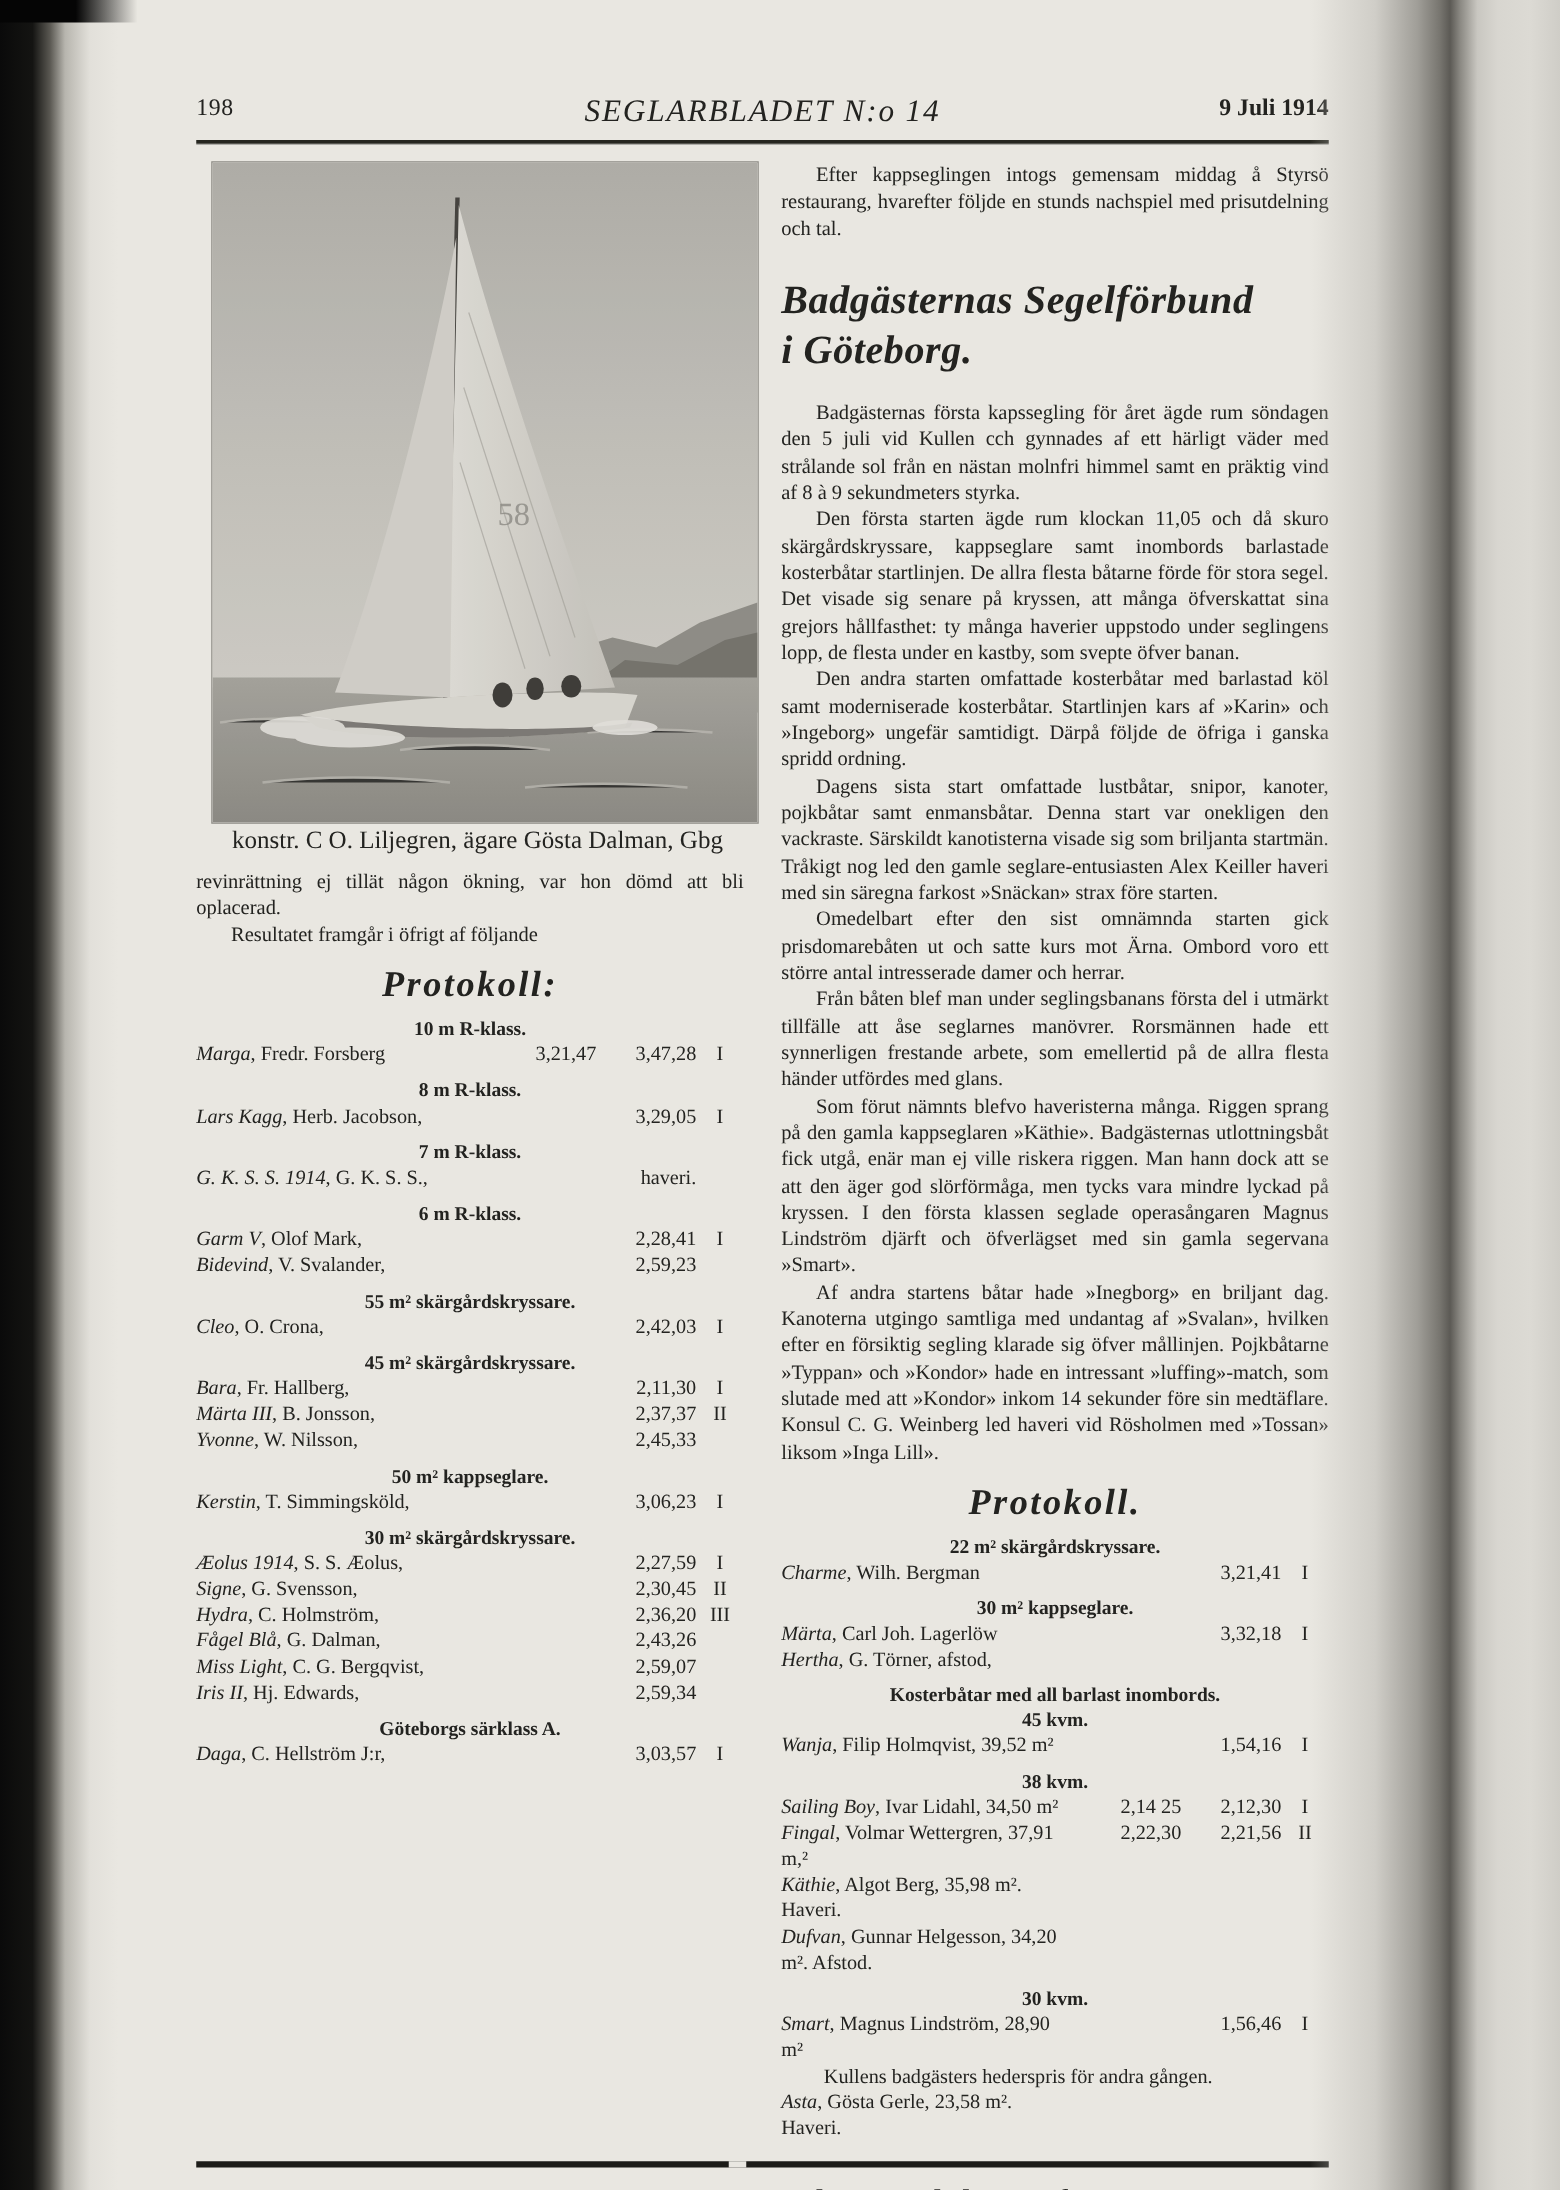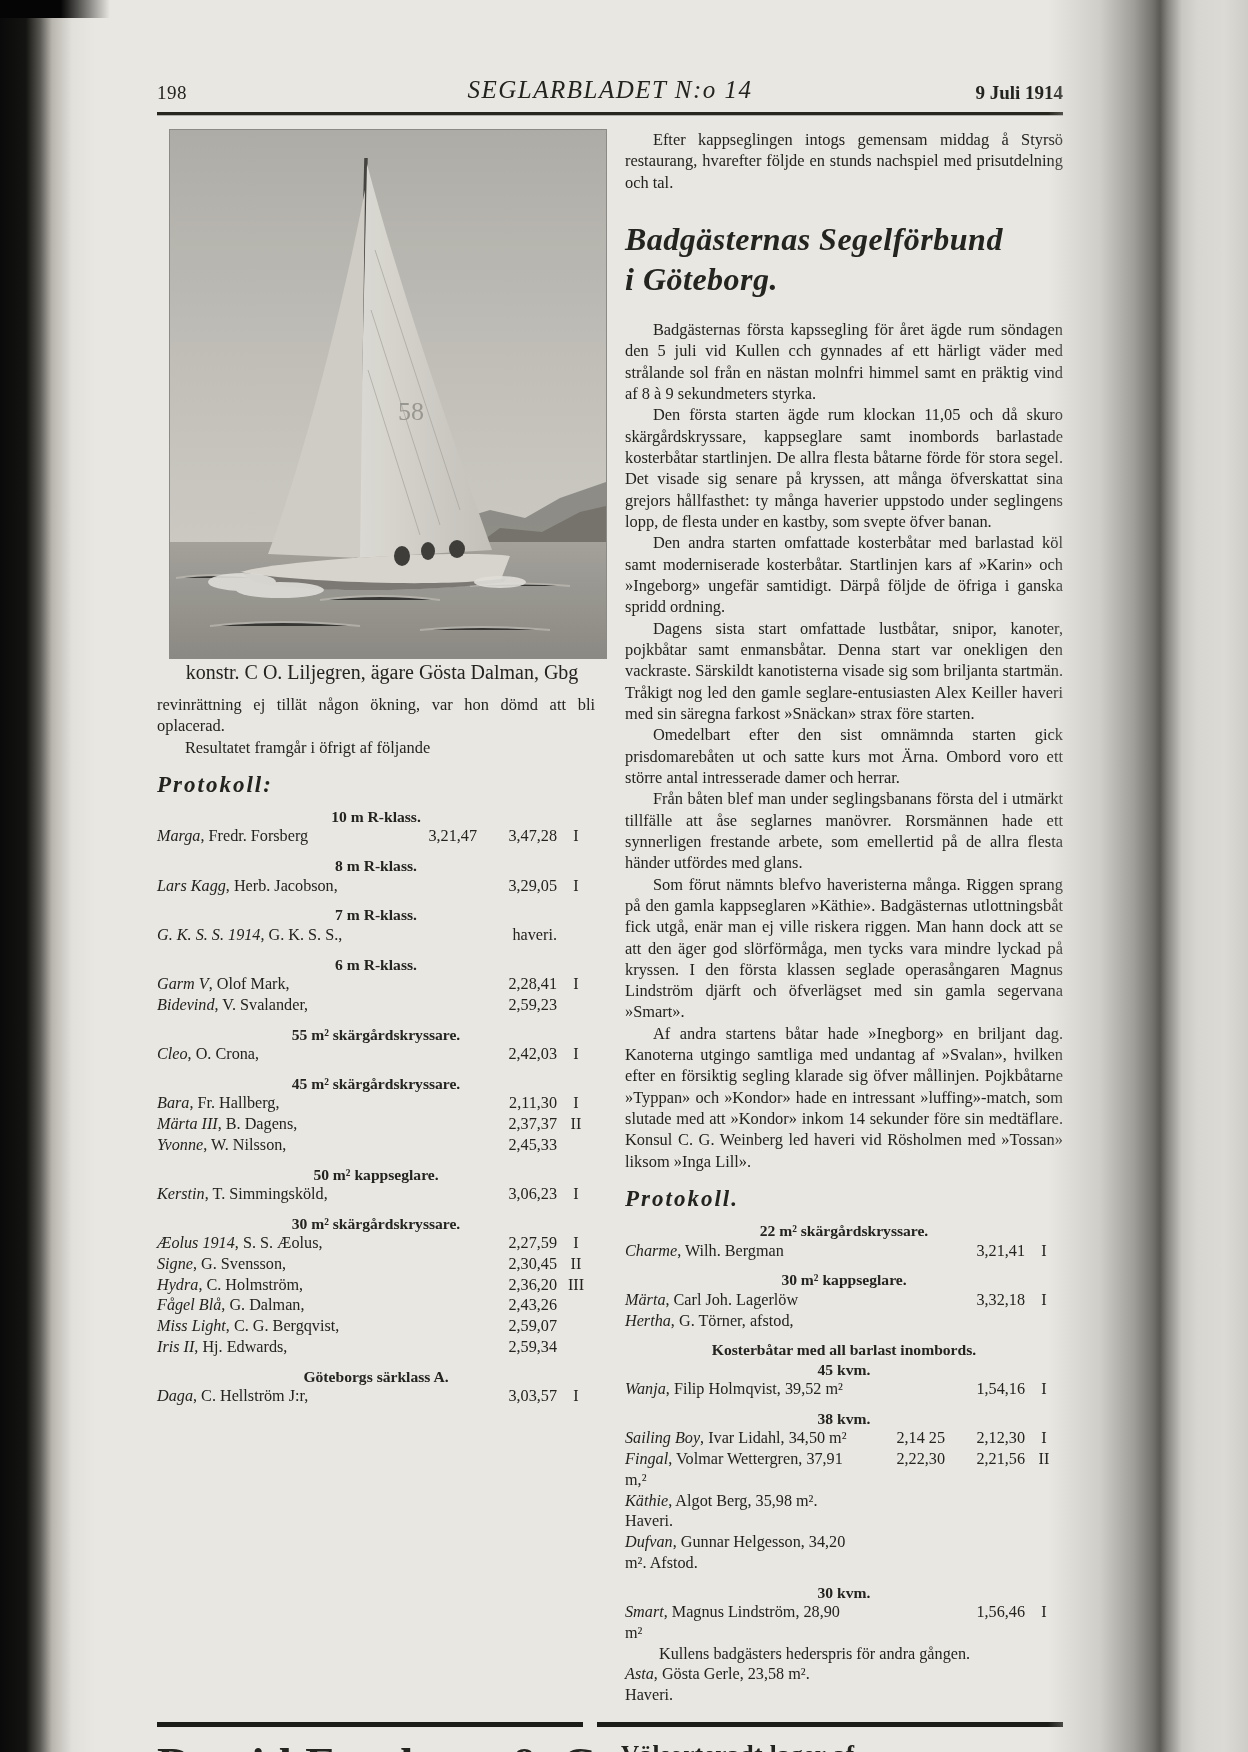--- a/index.html
+++ b/index.html
@@ -31,40 +31,40 @@
         #dcdad4 176px,
         #cfcdc7 200px);
   }
   .corner-tl{position:absolute;left:0;top:0;width:110px;height:18px;
     background:linear-gradient(90deg,#050505 0 55%,transparent);}
   .content{
     position:absolute;left:157px;top:76px;width:906px;
     color:#232320;
   }
   
-  .hdr{display:flex;align-items:flex-end;}
+  .hdr{display:flex;align-items:flex-start;}
   .hdr .pn{width:150px;font-size:19px;letter-spacing:.5px;}
   .hdr .mast{flex:1;text-align:center;font-style:italic;font-size:25px;letter-spacing:1.5px;}
   .hdr .dt{width:150px;text-align:right;font-size:19px;font-weight:600;}
   .hdr-rule{border-top:3px solid #26261f;margin-top:8px;margin-bottom:14px;box-shadow:0 1px 0 rgba(0,0,0,.25);}
   
   .cols{display:flex;gap:30px;}
   .col-left{width:438px;flex:none;}
   .col-right{flex:1;min-width:0;}
   .para{margin:0;text-align:justify;font-size:16.4px;line-height:1.3;text-indent:1.7em;}
   .para.flush{text-indent:0;}
   figure{margin:0 0 10px 12px;padding:0;}
   figure svg{display:block;border:1px solid #8c8a84;}
   .cap-main{text-align:center;font-style:italic;font-size:19px;margin-top:14px;}
   .cap-sub{text-align:center;font-size:20px;margin-top:2px;}
   .col-left .text-block{margin-top:8px;}
   
   .protokoll-title{
-    text-align:left;font-weight:bold;font-style:italic;
-    font-size:23px;letter-spacing:2px;margin:14px 0 2px;
+    text-align:center;font-weight:bold;font-style:italic;
+    font-size:29px;letter-spacing:2px;margin:14px 0 2px;
   }
   .proto-sec{margin-top:9px;}
   .proto-head{text-align:center;font-weight:bold;font-size:15.6px;line-height:1.25;}
   .proto-row{
     display:grid;grid-template-columns:1fr 84px 80px 38px;
     font-size:16.2px;line-height:1.28;align-items:baseline;
   }
   .proto-row .c1,.proto-row .c2{text-align:right;white-space:nowrap;}
   .proto-row .pl{text-align:center;}
   .proto-row .boat{font-style:italic;}
@@ -217,21 +217,21 @@
             </section>
             <section class="proto-sec">
               <div class="proto-head">45 m² skärgårdskryssare.</div>
               <div class="proto-row">
                 <span class="cell name"><span class="boat">Bara</span><span>, Fr. Hallberg,</span></span>
                 <span class="cell c1"></span>
                 <span class="cell c2">2,11,30</span>
                 <span class="cell pl">I</span>
               </div>
               <div class="proto-row">
-                <span class="cell name"><span class="boat">Märta III</span><span>, B. Dagens,</span></span>
+                <span class="cell name"><span class="boat">Märta III</span><span>, B. Jonsson,</span></span>
                 <span class="cell c1"></span>
                 <span class="cell c2">2,37,37</span>
                 <span class="cell pl">II</span>
               </div>
               <div class="proto-row">
                 <span class="cell name"><span class="boat">Yvonne</span><span>, W. Nilsson,</span></span>
                 <span class="cell c1"></span>
                 <span class="cell c2">2,45,33</span>
                 <span class="cell pl"></span>
               </div>

